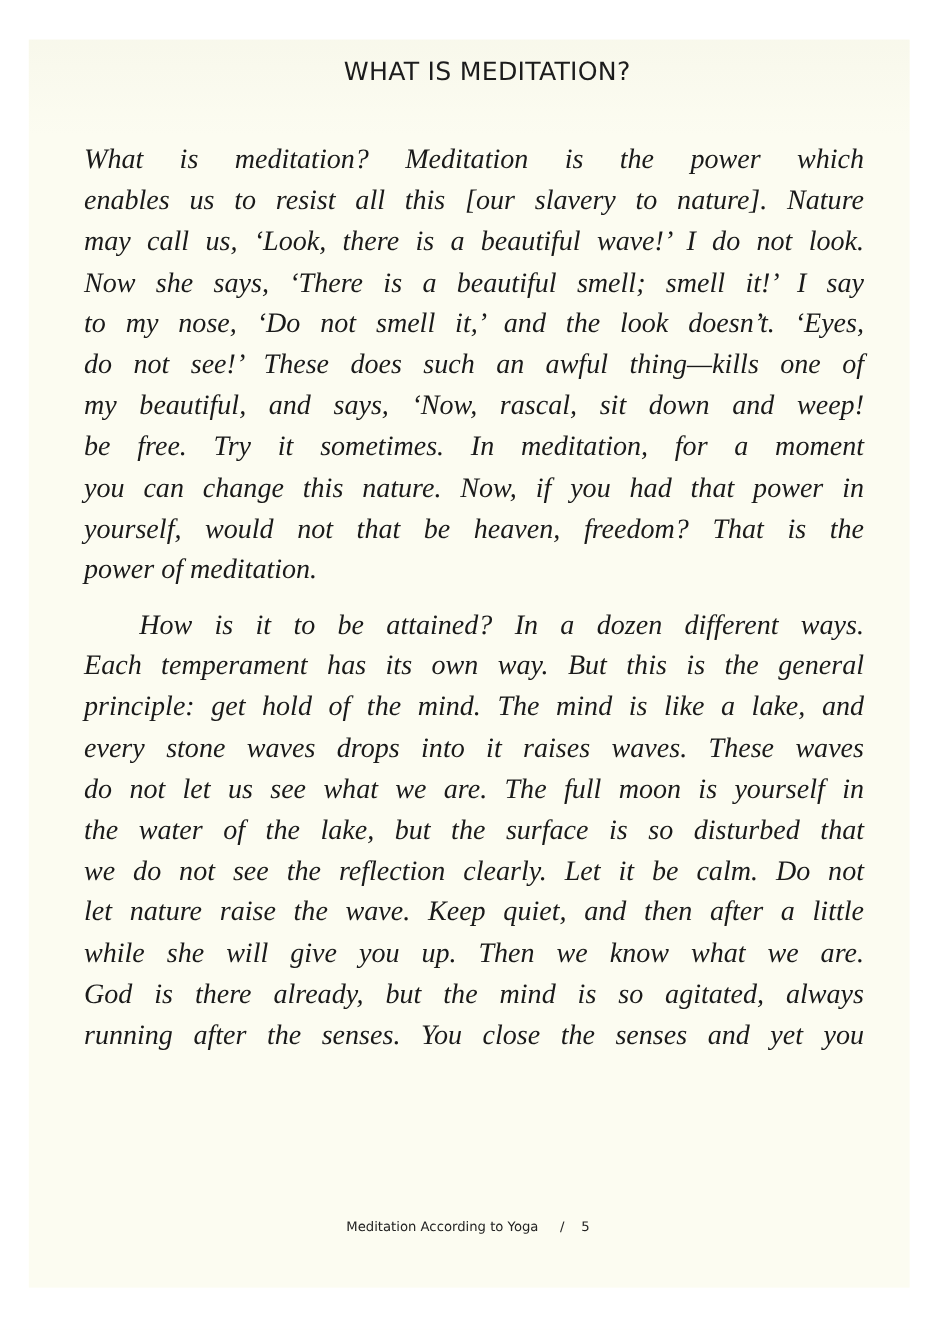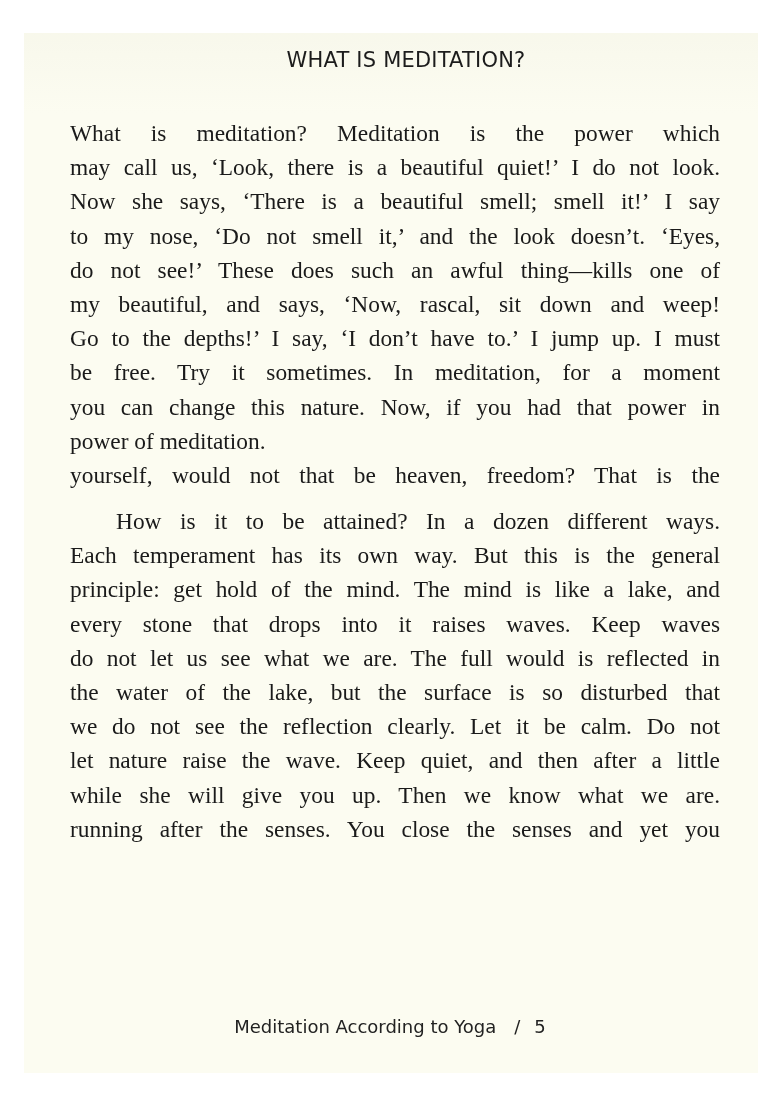--- a/index.html
+++ b/index.html
@@ -45,78 +45,80 @@
       line-height: 34.2px;
       color: #1a1a1a;
       text-align: justify;
     }
     .line {
       display: block;
       white-space: nowrap;
       text-align-last: justify;
       text-align: justify;
       height: 34.2px;
+      font-style: italic;
     }
     .line.last {
       text-align-last: left;
     }
     .para2 {
       margin-top: 12px;
     }
     .indent {
       padding-left: 46px;
       margin-top: 12px;
     }
     .footer {
       position: absolute;
       left: 0;
       width: 780px;
       top: 1016px;
       text-align: center;
       font-family: "DejaVu Sans", sans-serif;
-      font-size: 18px;
+      font-size: 11px;
       color: #222;
     }
     .footer .sep {
       display: inline-block;
       margin: 0 14px 0 18px;
     }
   </style>
 </head>
 <body>
 
 <div class="page">
   <div class="bleed"></div>
 </div>
 
 <div class="title">WHAT IS MEDITATION?</div>
 
 <div class="body">
   <div class="para">
     <span class="line">What is meditation? Meditation is the power which</span>
-    <span class="line">may call us, ‘Look, there is a beautiful quiet!’ I do not look.</span>
+    <span class="line">enables us to resist all this [our slavery to nature]. Nature</span>
+    <span class="line">may call us, ‘Look, there is a beautiful wave!’ I do not look.</span>
     <span class="line">Now she says, ‘There is a beautiful smell; smell it!’ I say</span>
     <span class="line">to my nose, ‘Do not smell it,’ and the look doesn’t. ‘Eyes,</span>
     <span class="line">do not see!’ These does such an awful thing—kills one of</span>
     <span class="line">my beautiful, and says, ‘Now, rascal, sit down and weep!</span>
-    <span class="line">Go to the depths!’ I say, ‘I don’t have to.’ I jump up. I must</span>
     <span class="line">be free. Try it sometimes. In meditation, for a moment</span>
     <span class="line">you can change this nature. Now, if you had that power in</span>
+    <span class="line">yourself, would not that be heaven, freedom? That is the</span>
     <span class="line last">power of meditation.</span>
-    <span class="line">yourself, would not that be heaven, freedom? That is the</span>
   </div>
   <div class="para para2">
     <span class="line indent">How is it to be attained? In a dozen different ways.</span>
     <span class="line">Each temperament has its own way. But this is the general</span>
     <span class="line">principle: get hold of the mind. The mind is like a lake, and</span>
-    <span class="line">every stone that drops into it raises waves. Keep waves</span>
-    <span class="line">do not let us see what we are. The full would is reflected in</span>
+    <span class="line">every stone waves drops into it raises waves. These waves</span>
+    <span class="line">do not let us see what we are. The full moon is yourself in</span>
     <span class="line">the water of the lake, but the surface is so disturbed that</span>
     <span class="line">we do not see the reflection clearly. Let it be calm. Do not</span>
     <span class="line">let nature raise the wave. Keep quiet, and then after a little</span>
     <span class="line">while she will give you up. Then we know what we are.</span>
+    <span class="line">God is there already, but the mind is so agitated, always</span>
     <span class="line">running after the senses. You close the senses and yet you</span>
   </div>
 </div>
 
 <div class="footer">
   <span>Meditation According to Yoga</span><span class="sep">/</span><span>5</span>
 </div>
 
 </body></html>

